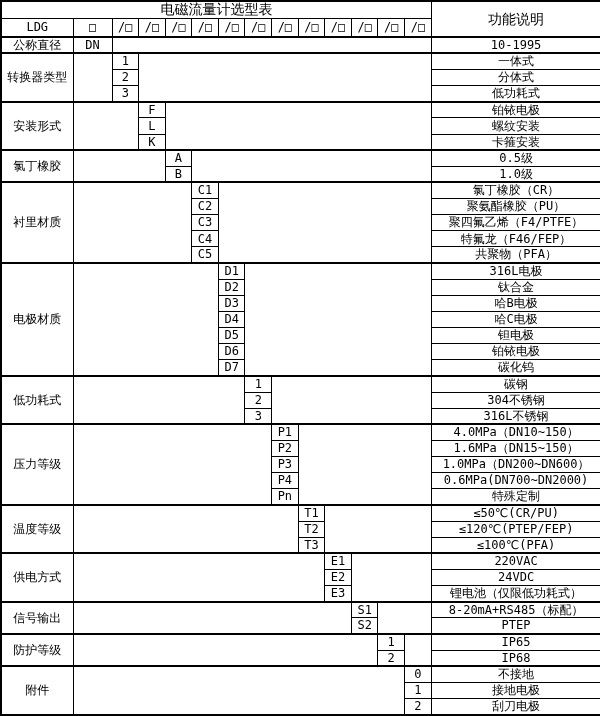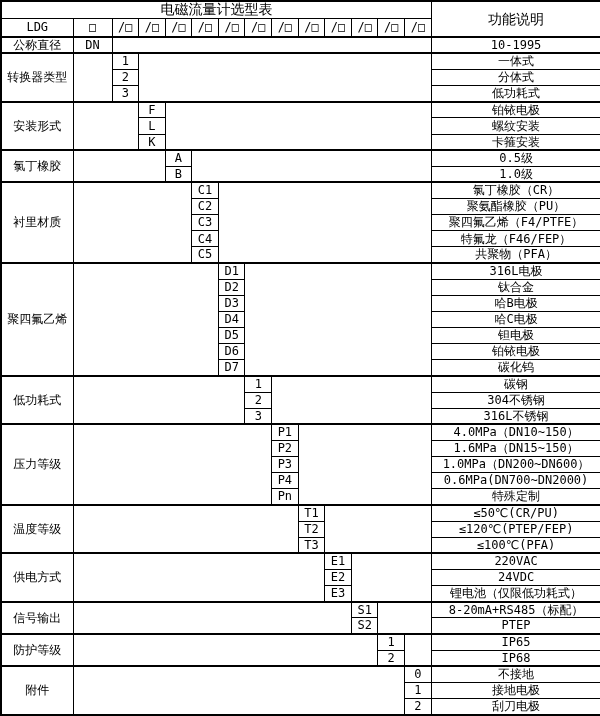--- a/index.html
+++ b/index.html
@@ -148,21 +148,21 @@
   <tr class="dr">
     <td>C4</td>
     <td>特氟龙（F46/FEP）</td>
   </tr>
   <tr class="dr">
     <td>C5</td>
     <td>共聚物（PFA）</td>
   </tr>
 
   <tr class="dr gt">
-    <th class="lbl" rowspan="7">聚四氟乙烯</th>
+    <th class="lbl" rowspan="7">电极材质</th>
     <td colspan="5" rowspan="7"></td>
     <td>D1</td>
     <td colspan="7" rowspan="7"></td>
     <td>316L电极</td>
   </tr>
   <tr class="dr">
     <td>D2</td>
     <td>钛合金</td>
   </tr>
   <tr class="dr">

